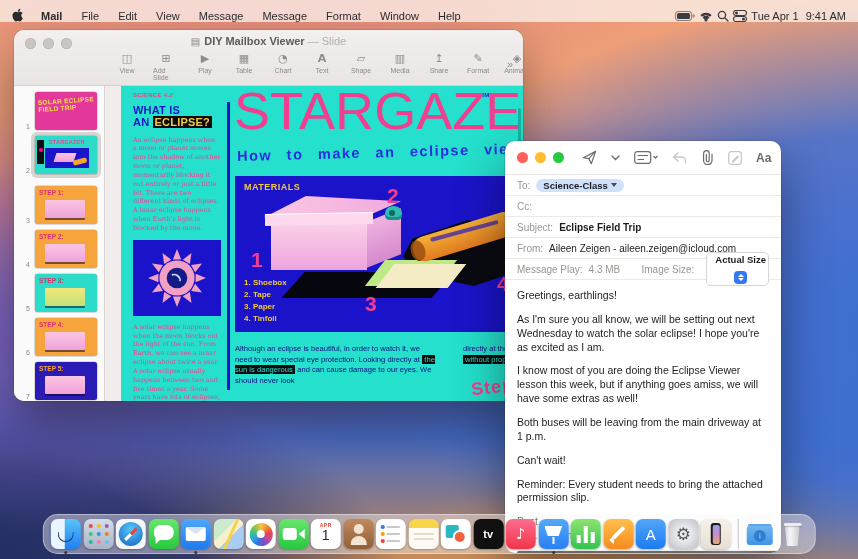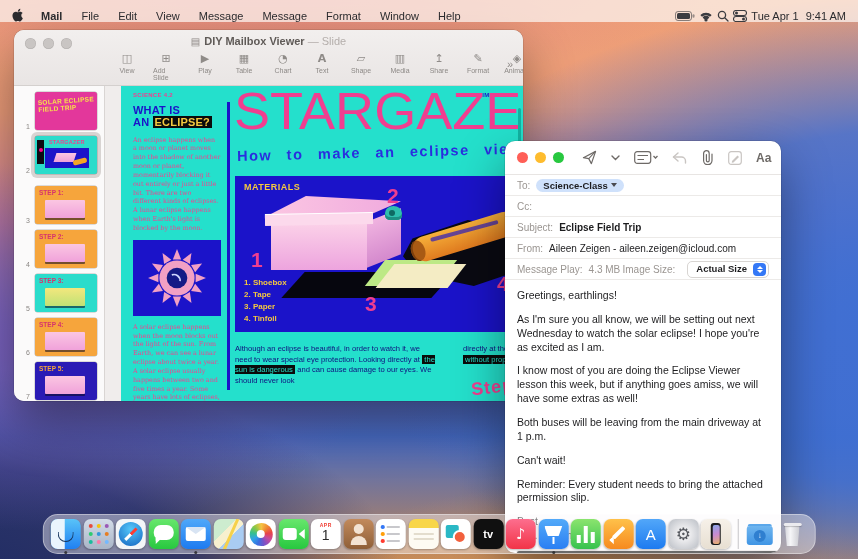--- a/index.html
+++ b/index.html
@@ -113,21 +113,21 @@
   .aa-lbl{font-size:12px;color:#6e6a67;font-weight:600;}
   .mail-more{margin-left:auto;color:#6e6a67;font-size:12px;}
   .mrow{display:flex;align-items:center;height:21px;padding:0 12px;border-bottom:1px solid #eceae8;font-size:10px;}
   .mlabel{color:#9a9591;margin-right:6px;}
   .token{background:#cfe1fb;border-radius:9px;padding:1px 7px;font-size:9.5px;font-weight:600;color:#1c1c1f;display:flex;align-items:center;gap:3px;}
   .token .chev{width:0;height:0;border-left:3px solid transparent;border-right:3px solid transparent;border-top:4px solid #4a4a50;}
   .mval{color:#1d1d1f;font-weight:600;}
   .mval.plain{font-weight:500;}
   .msize{color:#9a9591;}
   .mrow .right-group{margin-left:auto;display:flex;align-items:center;gap:6px;}
-  .select{display:flex;align-items:flex-start;gap:6px;border:1px solid #d8d5d2;border-radius:5px;padding:1px 2px 1px 8px;font-size:9.5px;font-weight:600;color:#1d1d1f;background:#fff;}
+  .select{display:flex;align-items:center;gap:6px;border:1px solid #d8d5d2;border-radius:5px;padding:1px 2px 1px 8px;font-size:9.5px;font-weight:600;color:#1d1d1f;background:#fff;flex-direction:column;}
   .stepper{width:13px;height:13px;border-radius:4px;background:#3478f6;display:flex;flex-direction:column;align-items:center;justify-content:center;gap:1px;}
   .stepper i{display:block;width:0;height:0;border-left:3px solid transparent;border-right:3px solid transparent;}
   .stepper i.up{border-bottom:3.5px solid #fff;}
   .stepper i.down{border-top:3.5px solid #fff;}
   .mail-body{padding:9px 12px 0;font-size:10.5px;line-height:1.32;color:#1d1d1f;}
   .mail-body p{margin:0 0 10px;}
   .mail-body p.tight{margin:0;}
   .eclipse-img{margin:8px 12px;width:314px;height:100px;background:#040604;border-radius:2px;box-shadow:0 0 0 1px #e8e5e3;position:relative;overflow:hidden;}
   .corona{position:absolute;left:158px;top:-8px;width:116px;height:116px;border-radius:50%;
     background:radial-gradient(circle,rgba(190,240,210,.5) 30%,rgba(150,220,190,.28) 48%,rgba(120,130,200,.15) 62%,rgba(0,0,0,0) 72%);}

